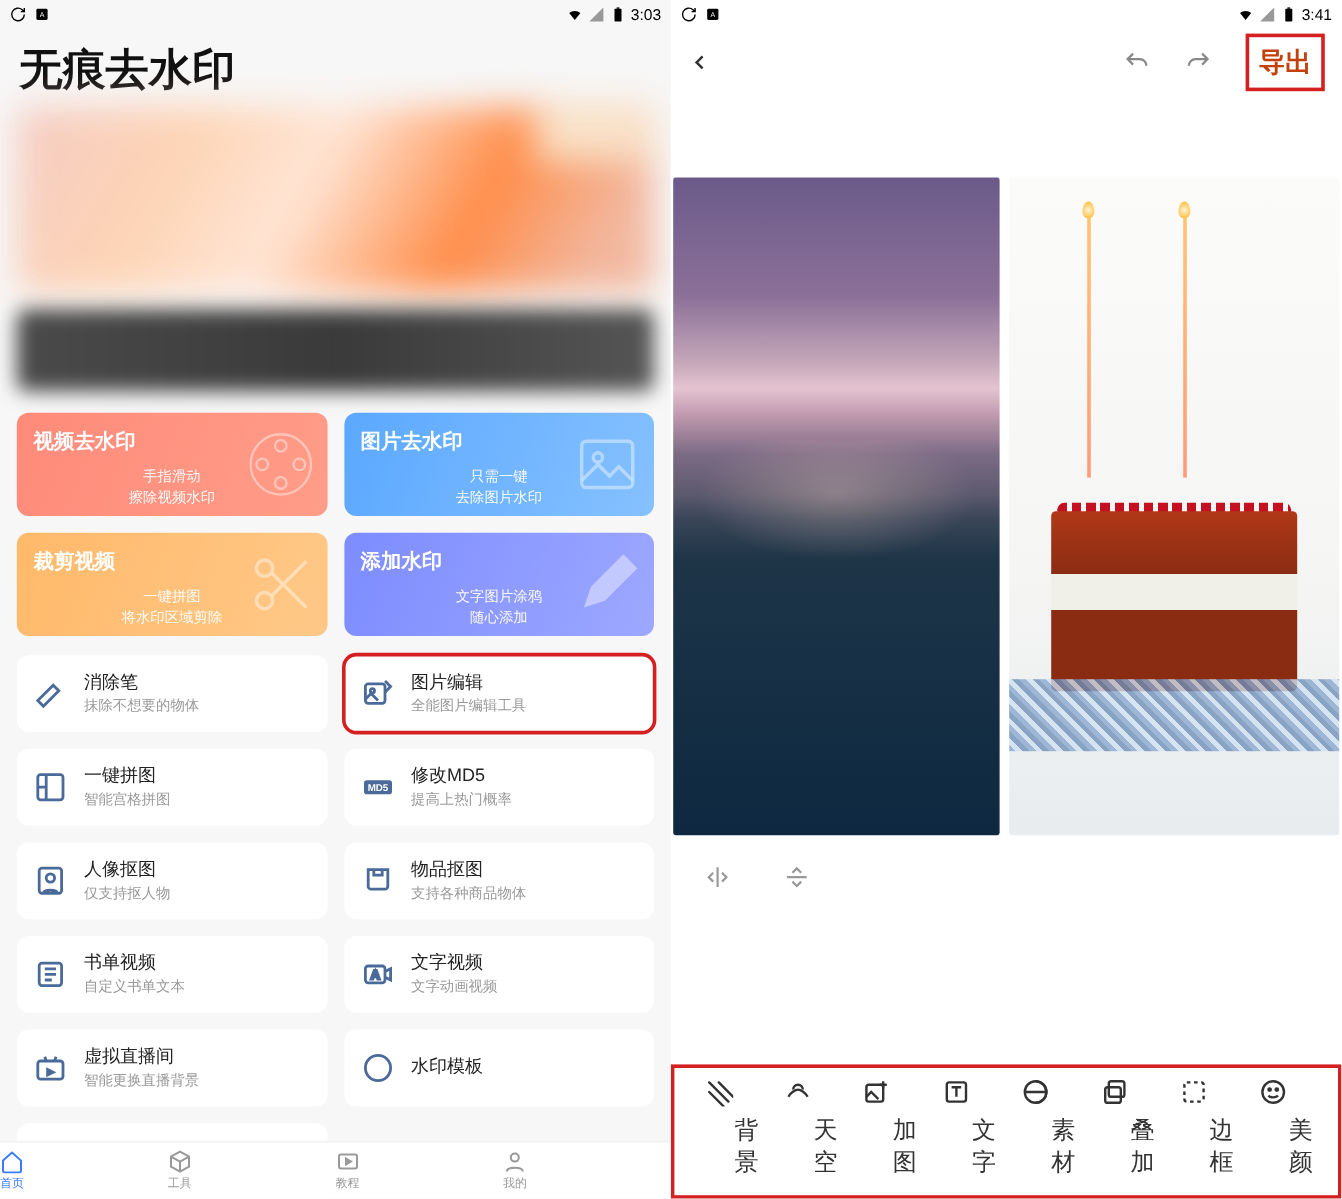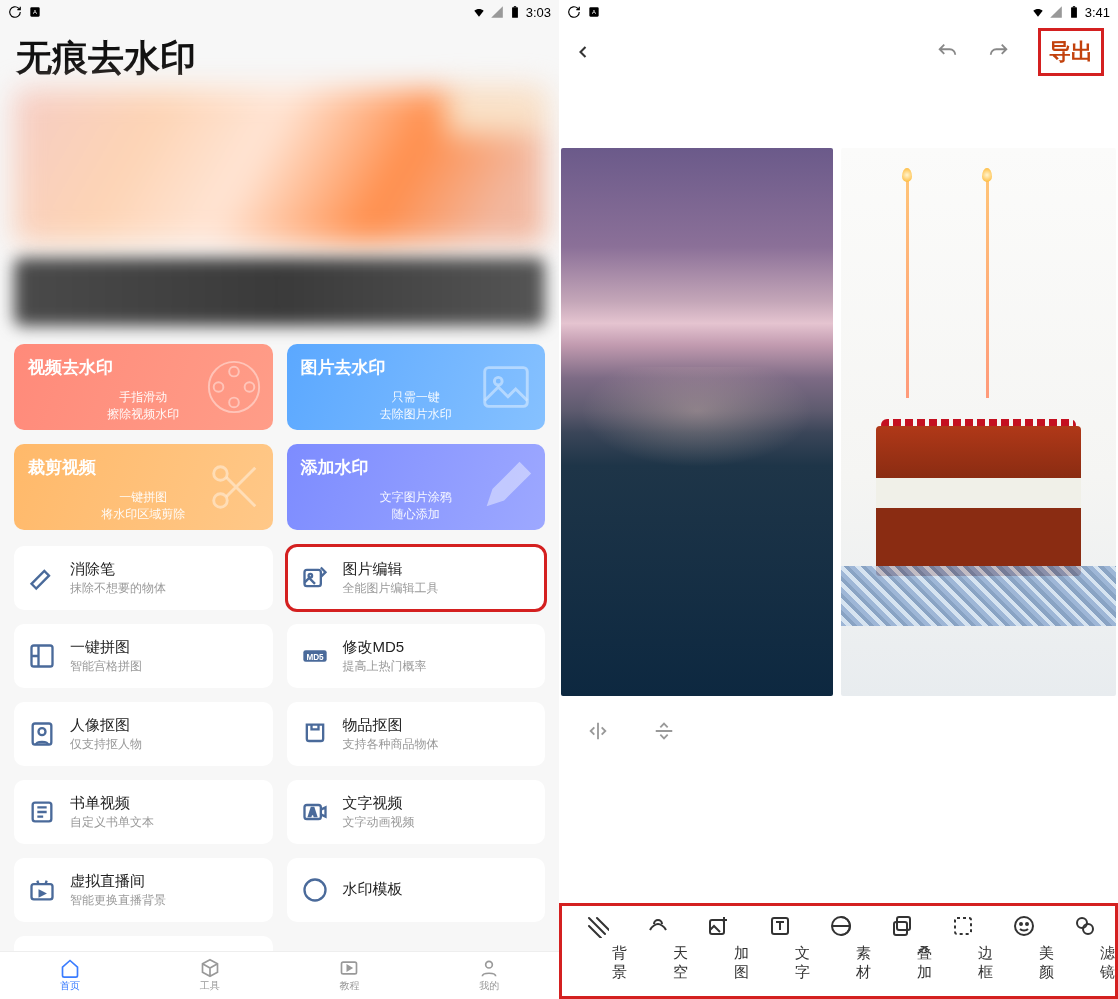--- a/index.html
+++ b/index.html
@@ -26,21 +26,21 @@
 .card-purple { background: linear-gradient(110deg,#7d8cff,#9da8ff); }
 .bc-icon { position: absolute; right: 10px; top: 50%; transform: translateY(-50%); width: 58px; height: 58px; opacity: 0.6; }
 .small-grid { display: grid; grid-template-columns: 1fr 1fr; gap: 14px; padding: 6px 14px; }
 .small-card { background: #fff; border-radius: 10px; height: 64px; display: flex; align-items: center; padding: 0 14px; gap: 14px; }
 .small-card.highlighted { outline: 3px solid #d42020; outline-offset: -1px; }
 .sc-icon { width: 28px; height: 28px; color: #4a6a9a; flex-shrink: 0; display: flex; align-items: center; justify-content: center; }
 .sc-text { display: flex; flex-direction: column; }
 .sc-title { font-size: 15px; color: #222; line-height: 1.3; }
 .sc-sub { font-size: 12px; color: #999; margin-top: 2px; }
 .bottom-nav { position: absolute; bottom: 0; left: 0; right: 0; height: 48px; background: #fff; display: flex; border-top: 1px solid #eee; }
-.nav-item { flex: 1; display: flex; flex-direction: column; align-items: center; justify-content: center; gap: 1px; color: #999; font-size: 10px; }
+.nav-item { flex: 1; display: flex; flex-direction: column; align-items: flex-start; justify-content: center; gap: 1px; color: #999; font-size: 10px; }
 .nav-item.active { color: #3a7cff; }
 .nav-icon { width: 20px; height: 20px; }
 
 
 .right-screen { background: #fff; }
 .editor-header { height: 56px; display: flex; align-items: center; padding: 0 14px; gap: 12px; }
 .back-btn { width: 20px; height: 20px; color: #333; }
 .header-spacer { flex: 1; }
 .undo-redo { display: flex; gap: 30px; color: #888; align-items: center; }
 .ur-icon { width: 22px; height: 22px; }
@@ -57,21 +57,21 @@
 .cake-flame.f1 { left: 61px; }
 .cake-flame.f2 { left: 141px; }
 .cake-body { position: absolute; bottom: 120px; left: 35px; right: 35px; height: 150px; background: linear-gradient(180deg,#b03818 0%,#8a2c12 35%,#f0f0e8 35%,#f0f0e8 55%,#8a2c12 55%,#8a2c12 100%); border-radius: 4px; }
 .cake-berries { position: absolute; bottom: 265px; left: 40px; right: 40px; height: 12px; background: repeating-linear-gradient(90deg,#c41020 0 8px,transparent 8px 12px); border-radius: 6px; }
 .tinsel { position: absolute; bottom: 70px; left: 0; right: 0; height: 60px; background: repeating-linear-gradient(45deg,#8aa8d0 0 4px,#d0e0f0 4px 8px,#7090b8 8px 12px); opacity: 0.8; }
 .canvas-controls { display: flex; gap: 44px; padding: 24px 28px; color: #999; }
 .cc-icon { width: 22px; height: 22px; }
 .tool-strip { position: absolute; bottom: 0; left: 0; right: 0; padding: 8px 4px 14px; border: 3px solid #d42020; display: flex; justify-content: space-between; }
 .tool-item { display: flex; flex-direction: column; align-items: center; gap: 6px; color: #333; flex: 1; }
 .tool-icon { width: 24px; height: 24px; }
-.tool-label { font-size: 15px; margin-left: 46px; }
+.tool-label { font-size: 20px; margin-left: 46px; }
 
 svg { display: block; }
 </style>
 </head>
 <body>
 
 <div class="screen left-screen">
   <div class="status-bar">
     <div class="status-left">
       <svg class="status-icon" viewBox="0 0 24 24" fill="none" stroke="#000" stroke-width="2">

